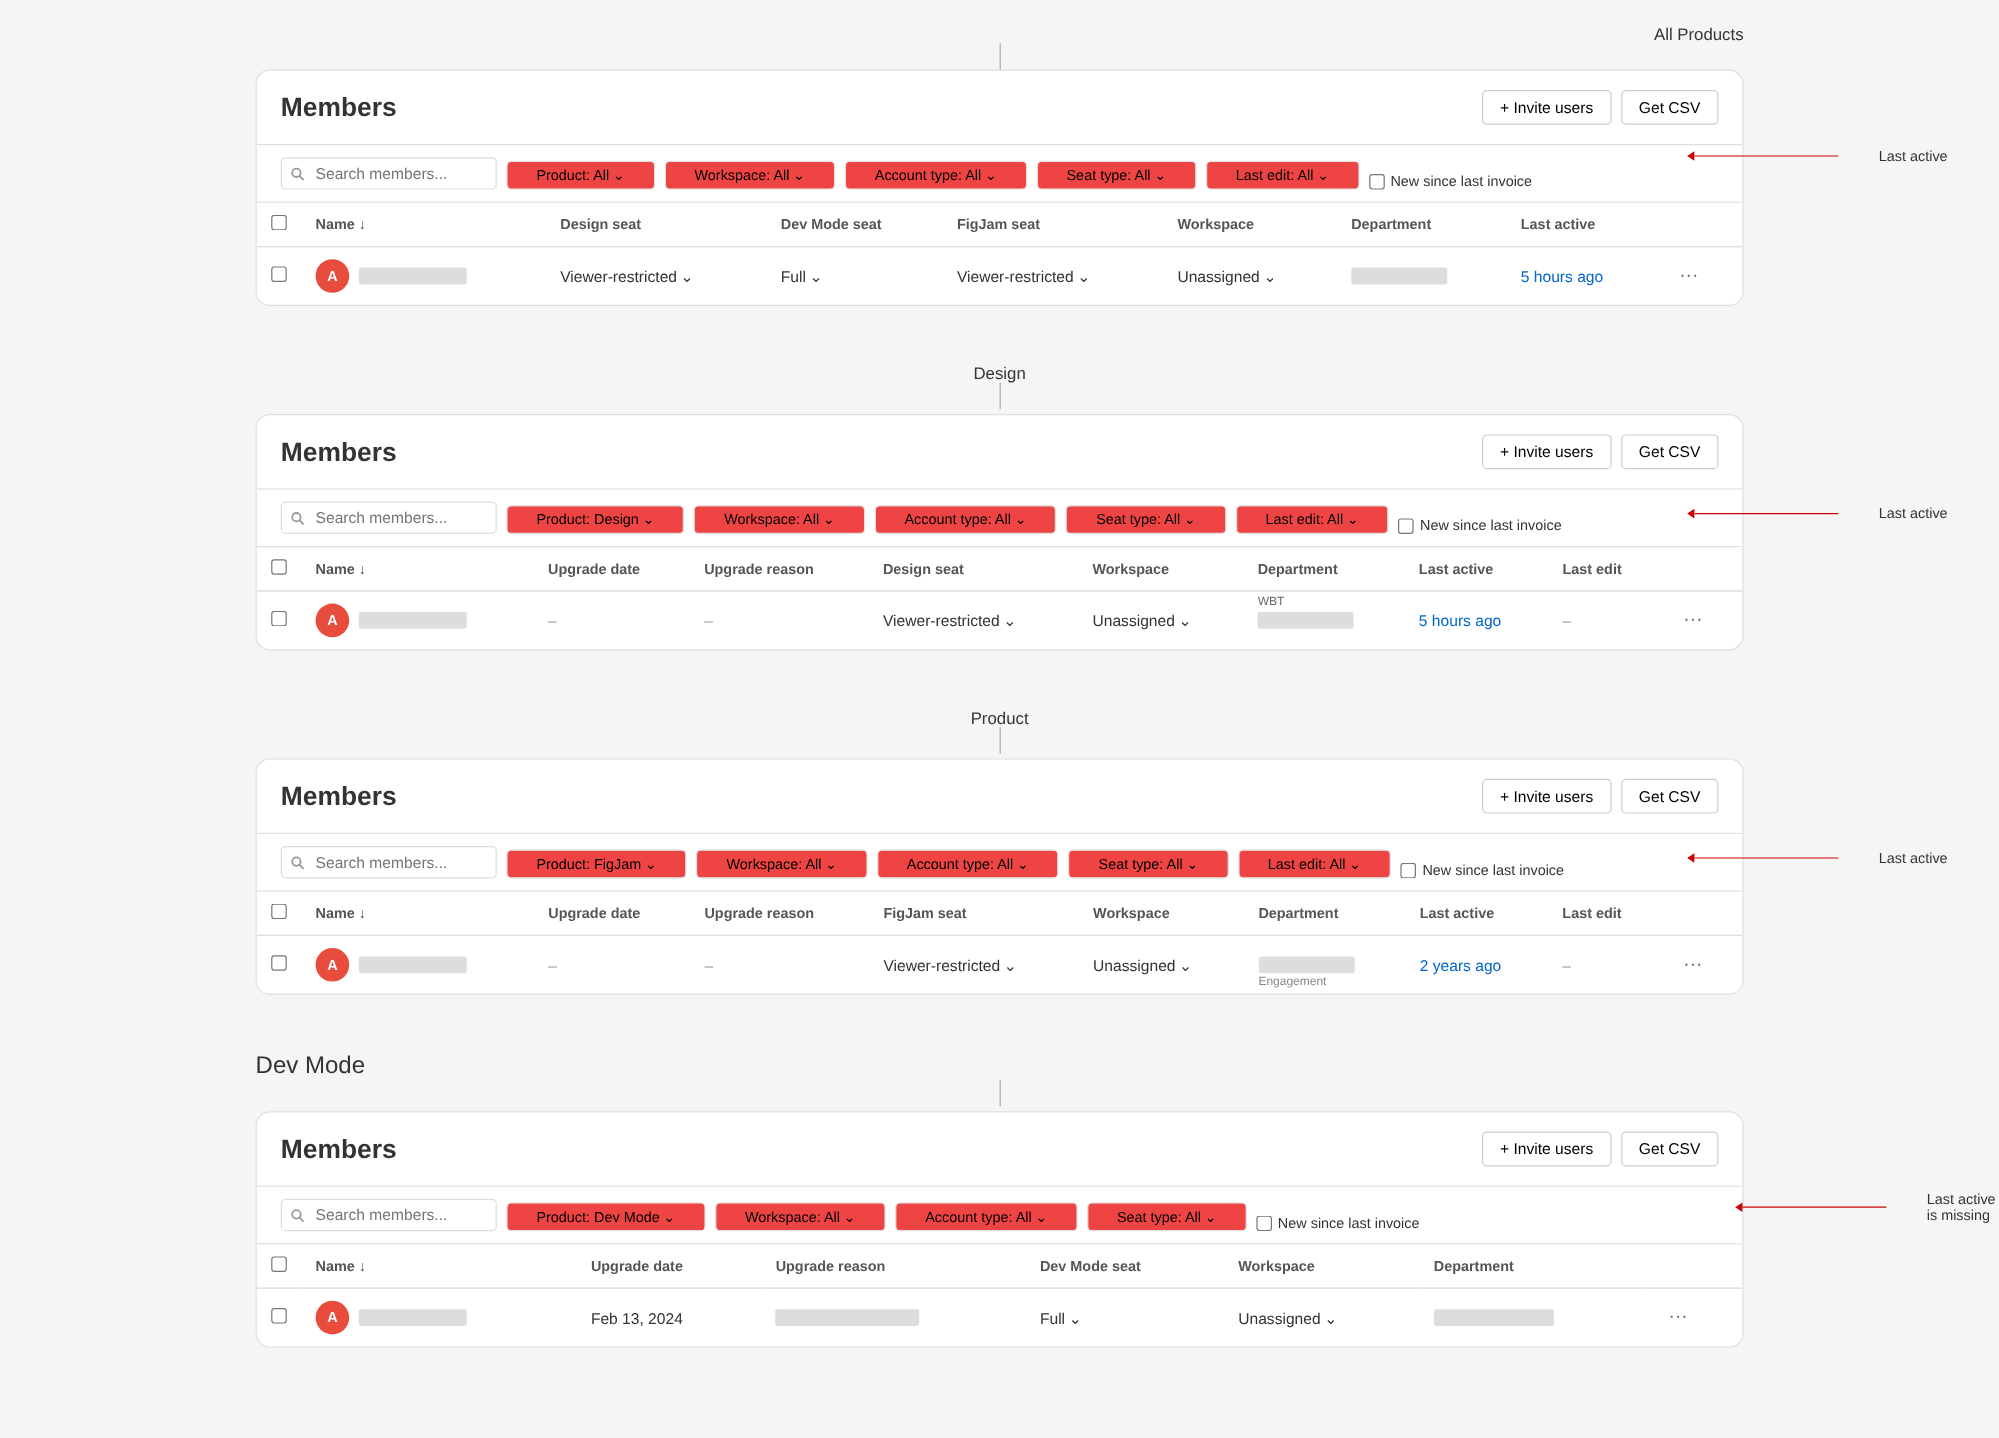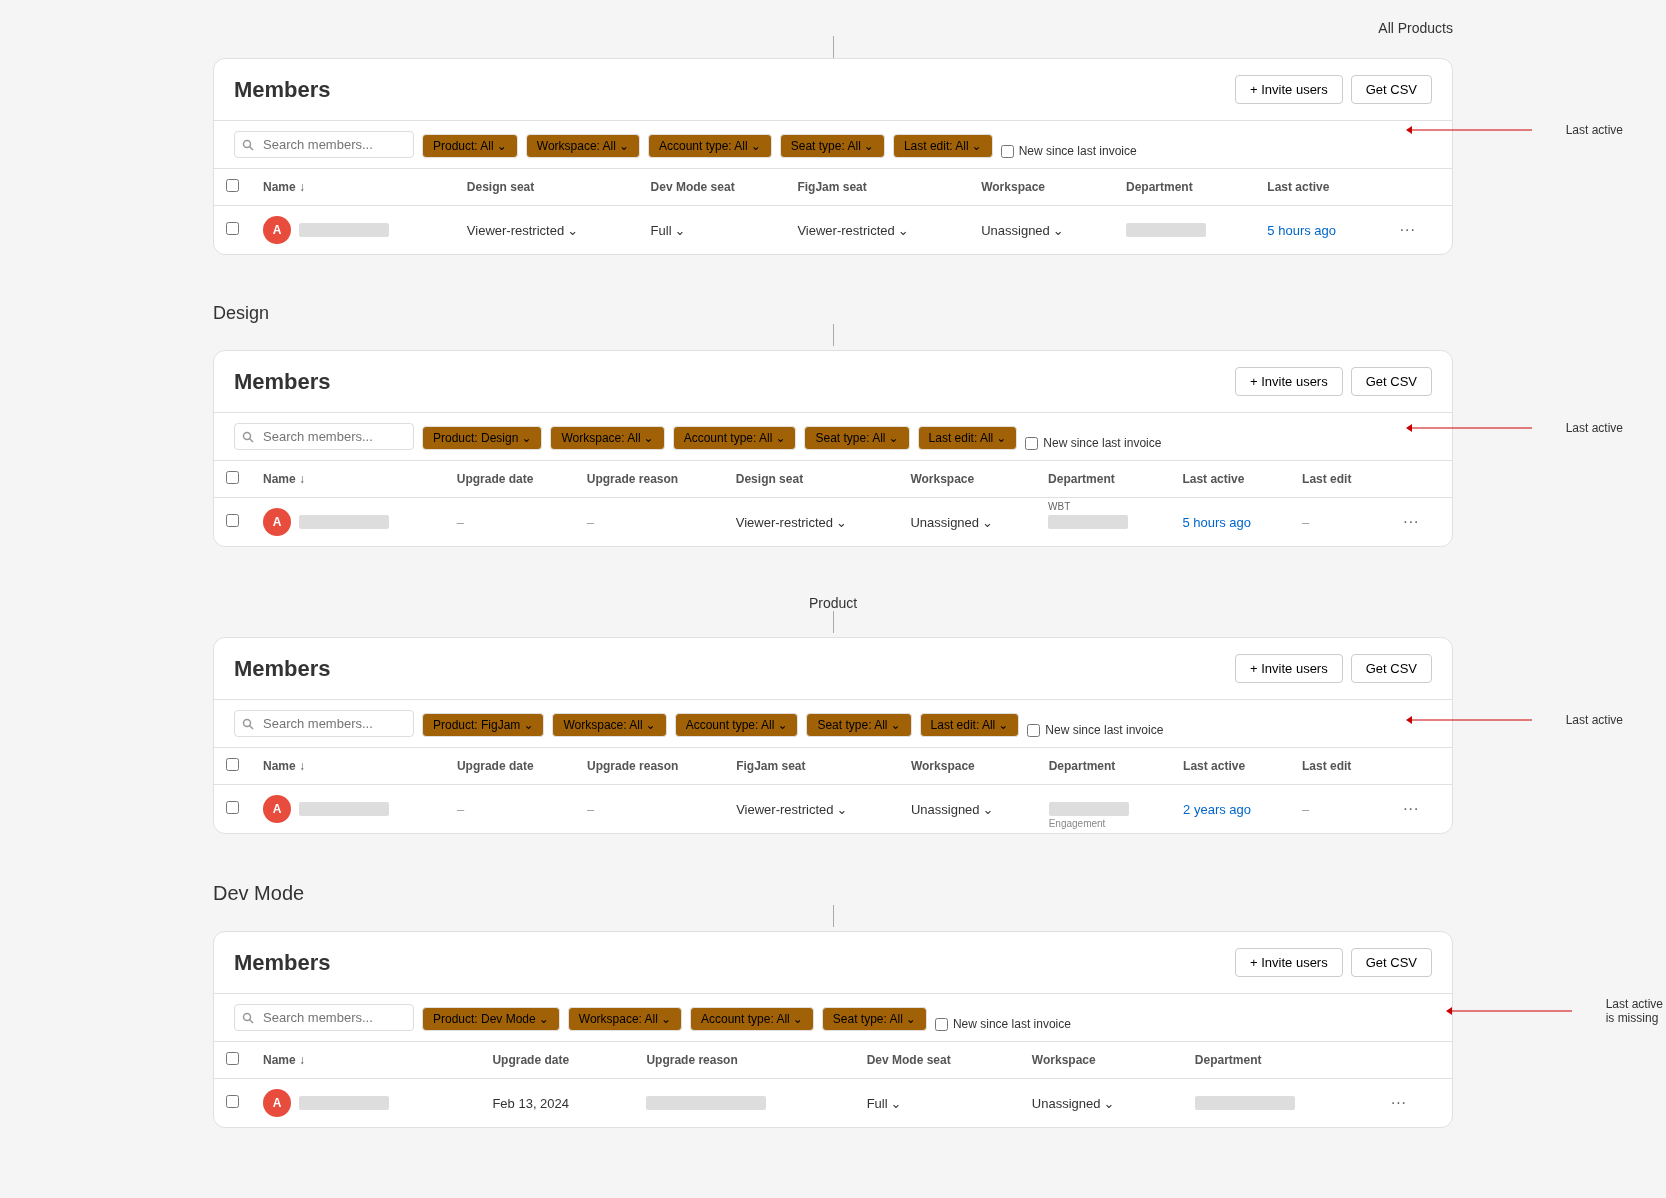--- a/index.html
+++ b/index.html
@@ -63,22 +63,22 @@
       border: 1px solid #ddd;
       border-radius: 4px;
       padding: 5px 10px 5px 28px;
       font-size: 13px;
       width: 180px;
       outline: none;
       color: #999;
     }
     .filter-btn {
       border: 1px solid #e0e0e0;
-      background: #a16207;
-      padding: 4px 10px;
+      background: #ef4444;
+      padding: 4px 24px;
       border-radius: 4px;
       cursor: pointer;
       font-size: 12px;
       display: flex;
       align-items: center;
       gap: 3px;
       white-space: nowrap;
     }
     .checkbox-label {
       display: flex;
@@ -255,21 +255,21 @@
     <div style="position:absolute; top:100px; right:-170px; display:flex; align-items:center; gap:0; pointer-events:none;">
       <svg width="150" height="20" style="overflow:visible;">
         <line x1="0" y1="10" x2="120" y2="10" stroke="#cc0000" stroke-width="1"></line>
         <polygon points="0,6 0,14 -6,10" fill="#cc0000"></polygon>
       </svg>
       <span style="font-size:12px; color:#333; white-space:nowrap; margin-left:4px;">Last active</span>
     </div>
   </div>
 
   <div style="position: relative; margin-bottom: 48px;">
-    <div style="font-size:18px; margin-bottom:4px; position:relative;">
+    <div style="text-align:center; font-size:14px; margin-bottom:4px; position:relative;">
       <span>Design</span>
       <div style="position:absolute; left:50%; top:100%; width:1px; height:22px; background:#aaa;"></div>
     </div>
     <div style="height:22px;"></div>
     <div class="members-section">
       <div class="members-header">
         <h2 class="members-title">Members</h2>
         <div class="header-actions">
           <button class="btn">+ Invite users</button>
           <button class="btn">Get CSV</button>

